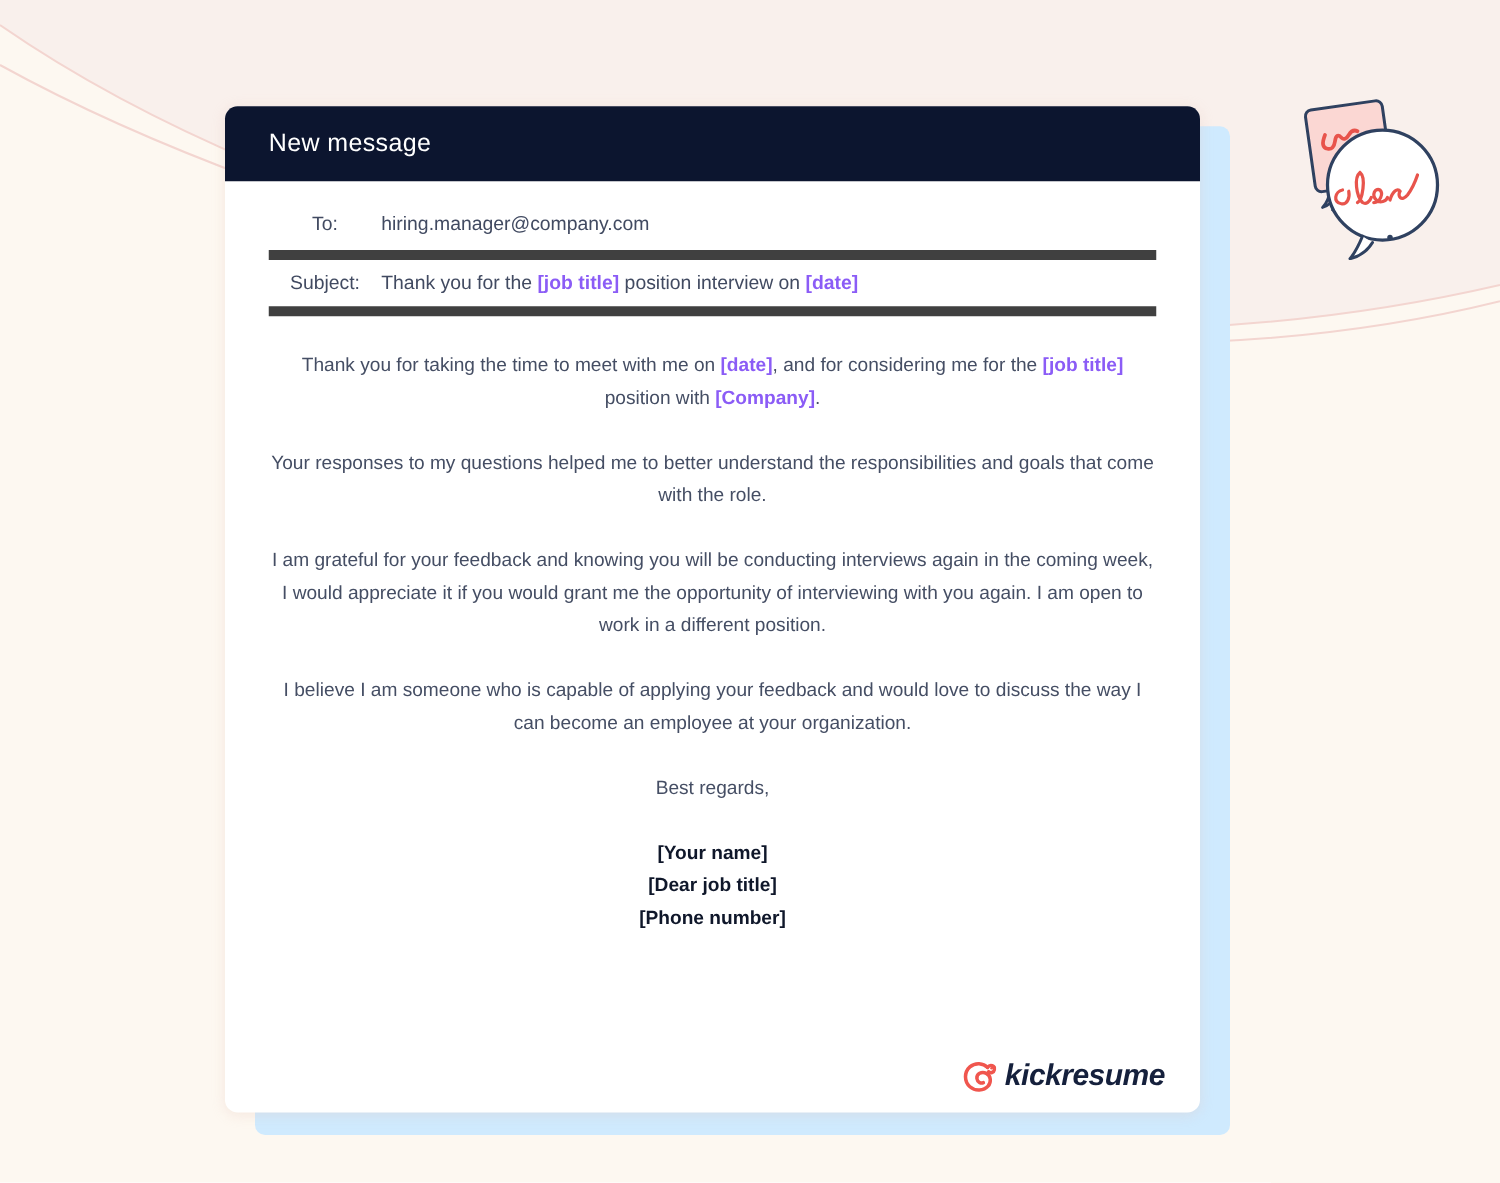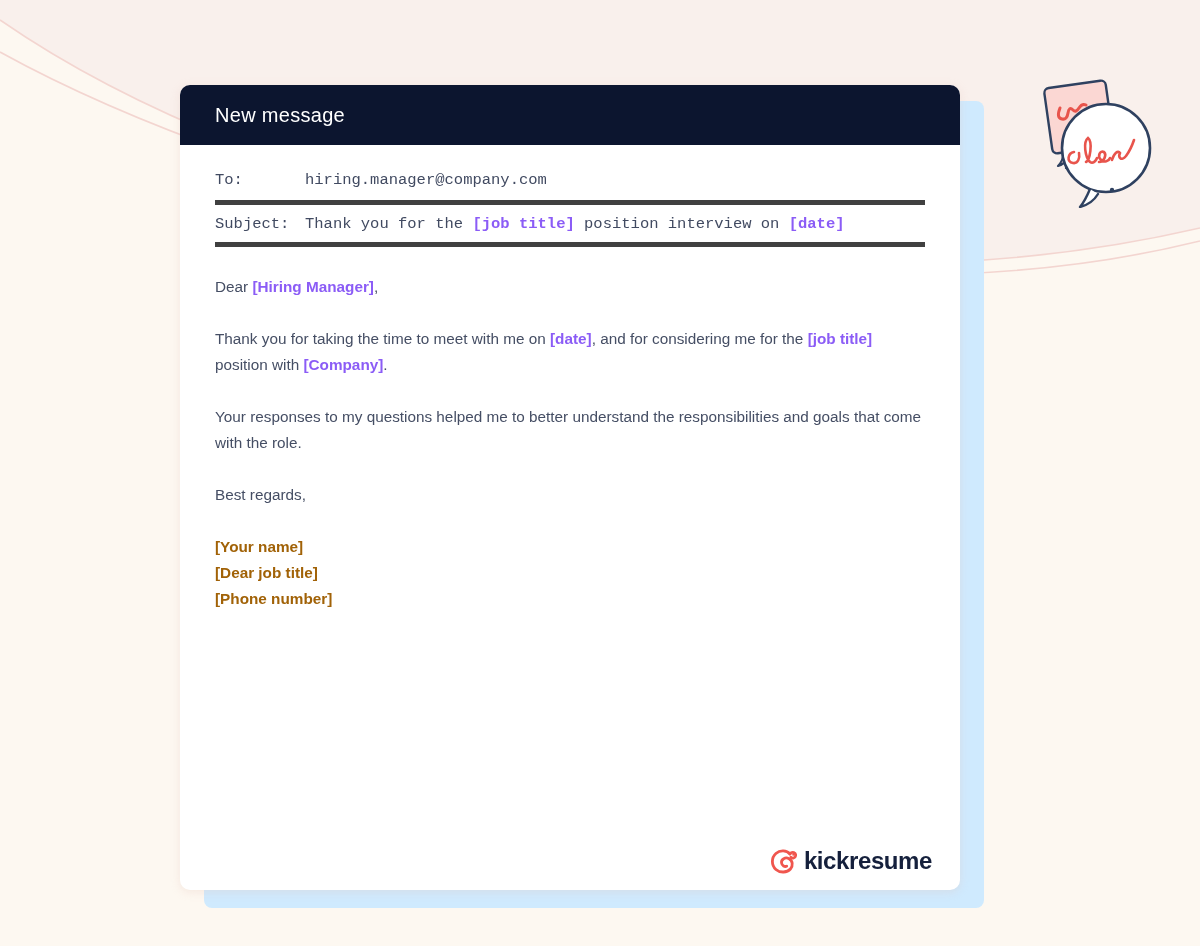--- a/index.html
+++ b/index.html
@@ -13,43 +13,44 @@
   
   .blue-card{
     position:absolute;left:204px;top:101px;width:780px;height:807px;
     background:#cfeafe;border-radius:8px;
   }
   
   .email-card{
     position:absolute;left:180px;top:85px;width:780px;height:805px;
     background:#ffffff;border-radius:10px;
     box-shadow:0 2px 10px rgba(228,193,183,0.30);
+    text-align:center;
   }
   .card-header{
     height:60px;background:#0c152f;border-radius:10px 10px 0 0;
     display:flex;align-items:center;padding:0 35px;
   }
   .card-title{color:#ffffff;font-size:20px;font-weight:500;letter-spacing:.3px;}
 
   .fields{margin:14px 35px 0;}
-  .field-row{display:flex;align-items:center;border-bottom:5px solid #404040;font-family:Liberation Mono, monospace;}
+  .field-row{display:flex;align-items:center;border-bottom:8px solid #404040;}
   .field-row.to{height:41px;}
   .field-row.subject{height:37px;}
   .field-label{width:90px;flex:0 0 90px;color:#414a61;font-size:15.5px;}
   .field-value{color:#414a61;font-size:15.5px;}
   .field-value strong, .email-body strong{color:#8b5cf6;font-weight:700;}
 
   .email-body{
     margin:27px 35px 0;color:#454e64;font-size:15.3px;line-height:26px;
   }
   .email-body p{margin:0 0 26px 0;}
-  .signature{margin:0;color:#a16207;font-weight:700;font-size:15.3px;line-height:26px;}
+  .signature{margin:0;color:#0f172a;font-weight:700;font-size:15.3px;line-height:26px;}
 
   .brand{
-    position:absolute;right:28px;bottom:14px;display:flex;align-items:center;gap:7px;
+    position:absolute;right:28px;bottom:14px;display:flex;align-items:center;gap:7px;font-style:italic;
   }
   .brand-name{color:#15203c;font-size:24px;font-weight:800;letter-spacing:-0.4px;}
 
   .bubbles{position:absolute;left:1030px;top:68px;width:150px;height:140px;}
 </style>
 </head>
 <body>
 
 <svg class="bg-curves" width="1200" height="946" viewBox="0 0 1200 946" aria-hidden="true">
   <path d="M0,20 C260,200 760,330 1200,228 L1200,0 L0,0 Z" fill="#f9f0ec"></path>
@@ -85,23 +86,24 @@
       <span class="field-label">To:</span>
       <span class="field-value">hiring.manager@company.com</span>
     </div>
     <div class="field-row subject">
       <span class="field-label">Subject:</span>
       <span class="field-value"><span>Thank you for the </span><strong>[job title]</strong><span> position interview on </span><strong>[date]</strong></span>
     </div>
   </div>
 
   <div class="email-body">
-      <p><span>Dear </span><strong>[Hiring Manager]</strong><span>,</span></p>
       <p><span>Thank you for taking the time to meet with me on </span><strong>[date]</strong><span>, and for considering me for the </span><strong>[job title]</strong><span> position with </span><strong>[Company]</strong><span>.</span></p>
       <p><span>Your responses to my questions helped me to better understand the responsibilities and goals that come with the role.</span></p>
+      <p><span>I am grateful for your feedback and knowing you will be conducting interviews again in the coming week, I would appreciate it if you would grant me the opportunity of interviewing with you again. I am open to work in a different position.</span></p>
+      <p><span>I believe I am someone who is capable of applying your feedback and would love to discuss the way I can become an employee at your organization.</span></p>
       <p><span>Best regards,</span></p>
       <div class="signature">
         <div>[Your name]</div>
         <div>[Dear job title]</div>
         <div>[Phone number]</div>
       </div>
     </div>
 
   <div class="brand">
     <svg width="30" height="30" viewBox="0 0 32 32" aria-hidden="true">

